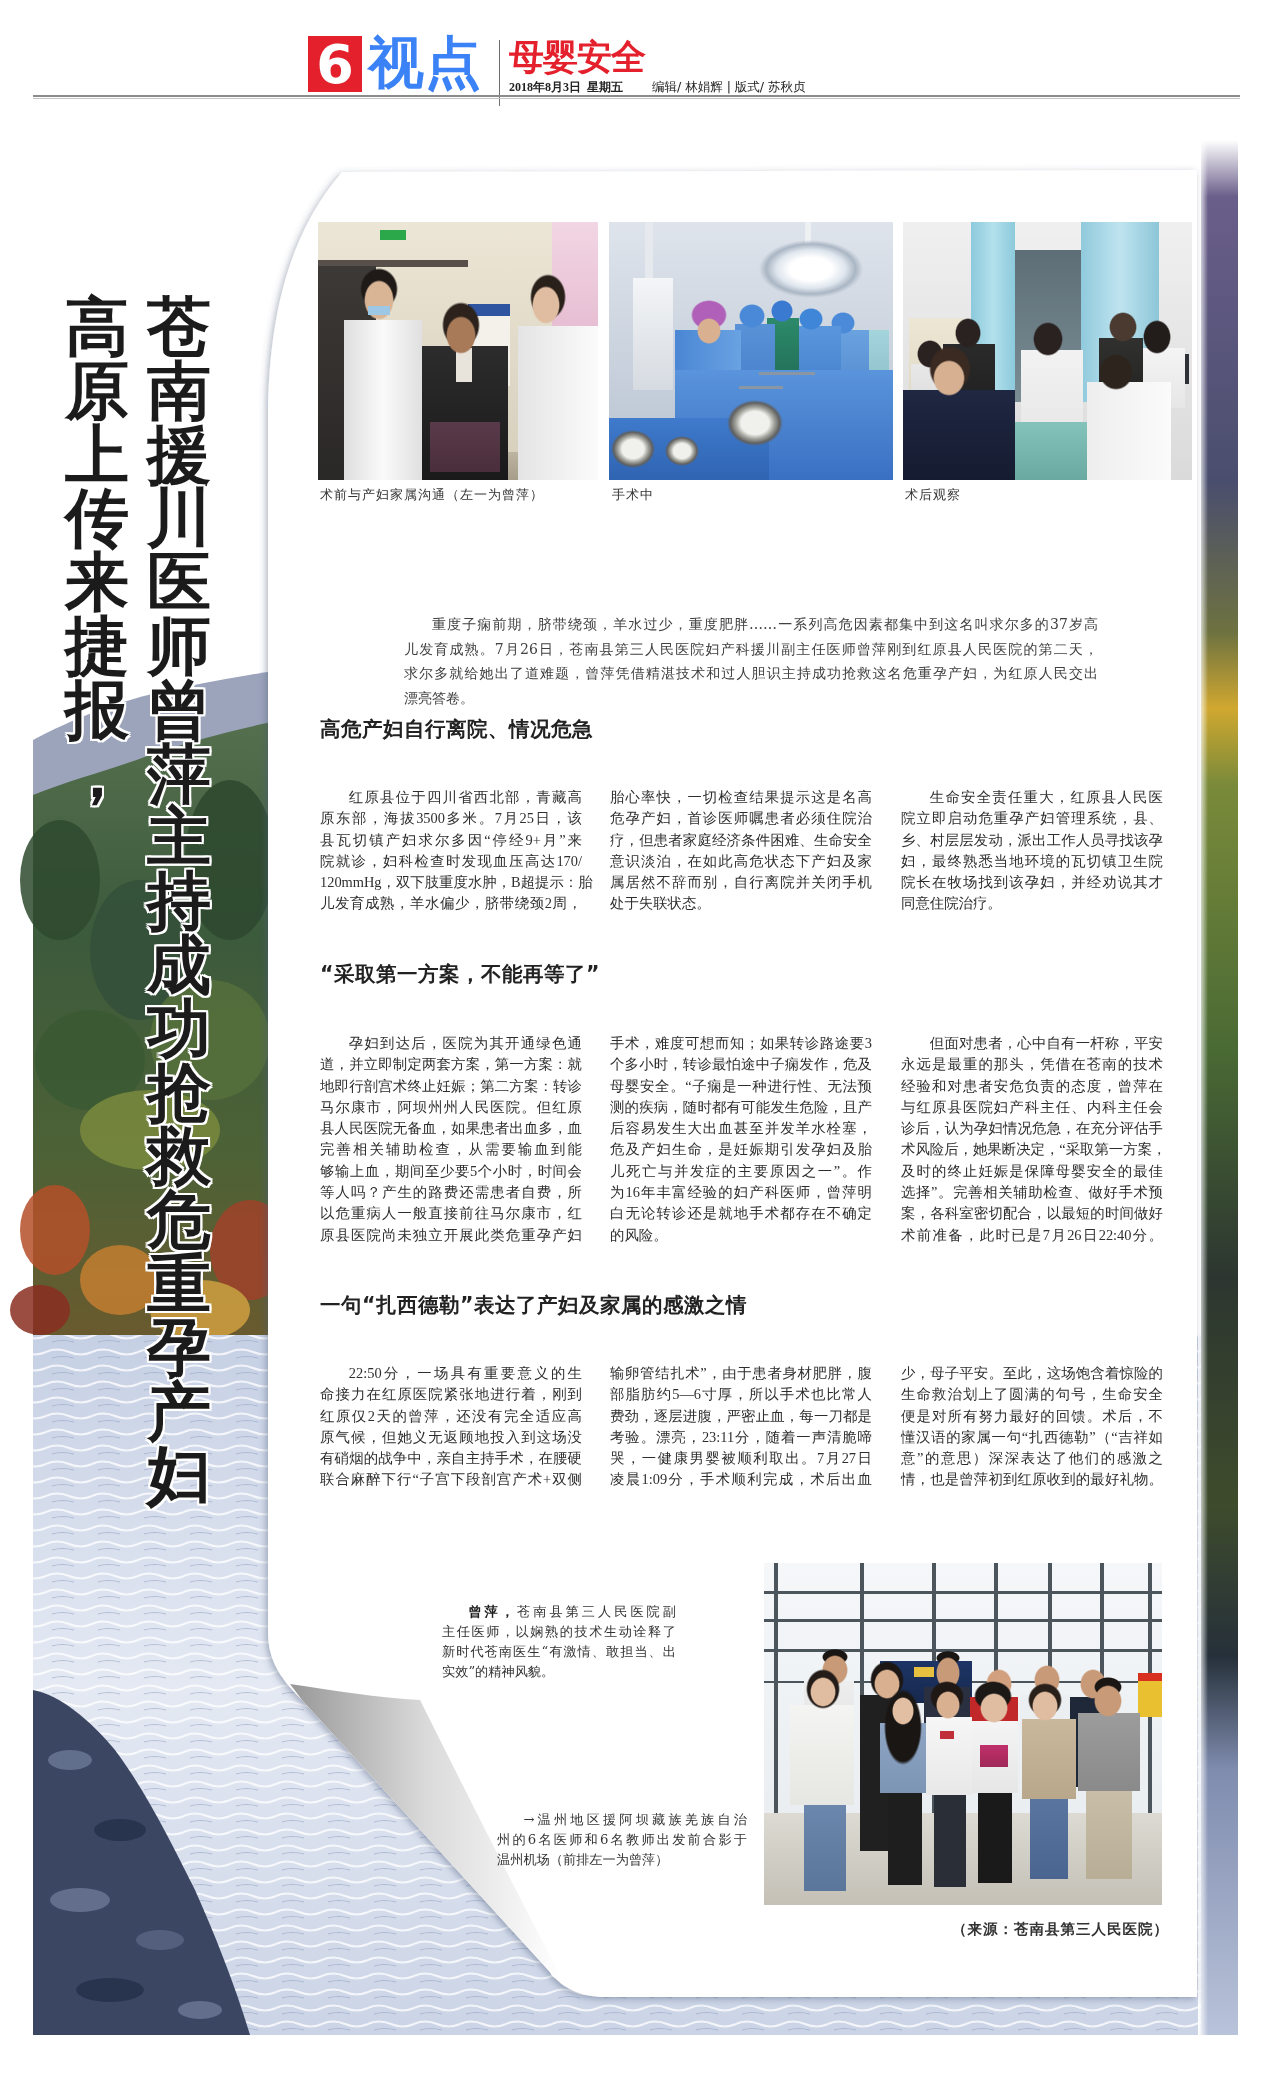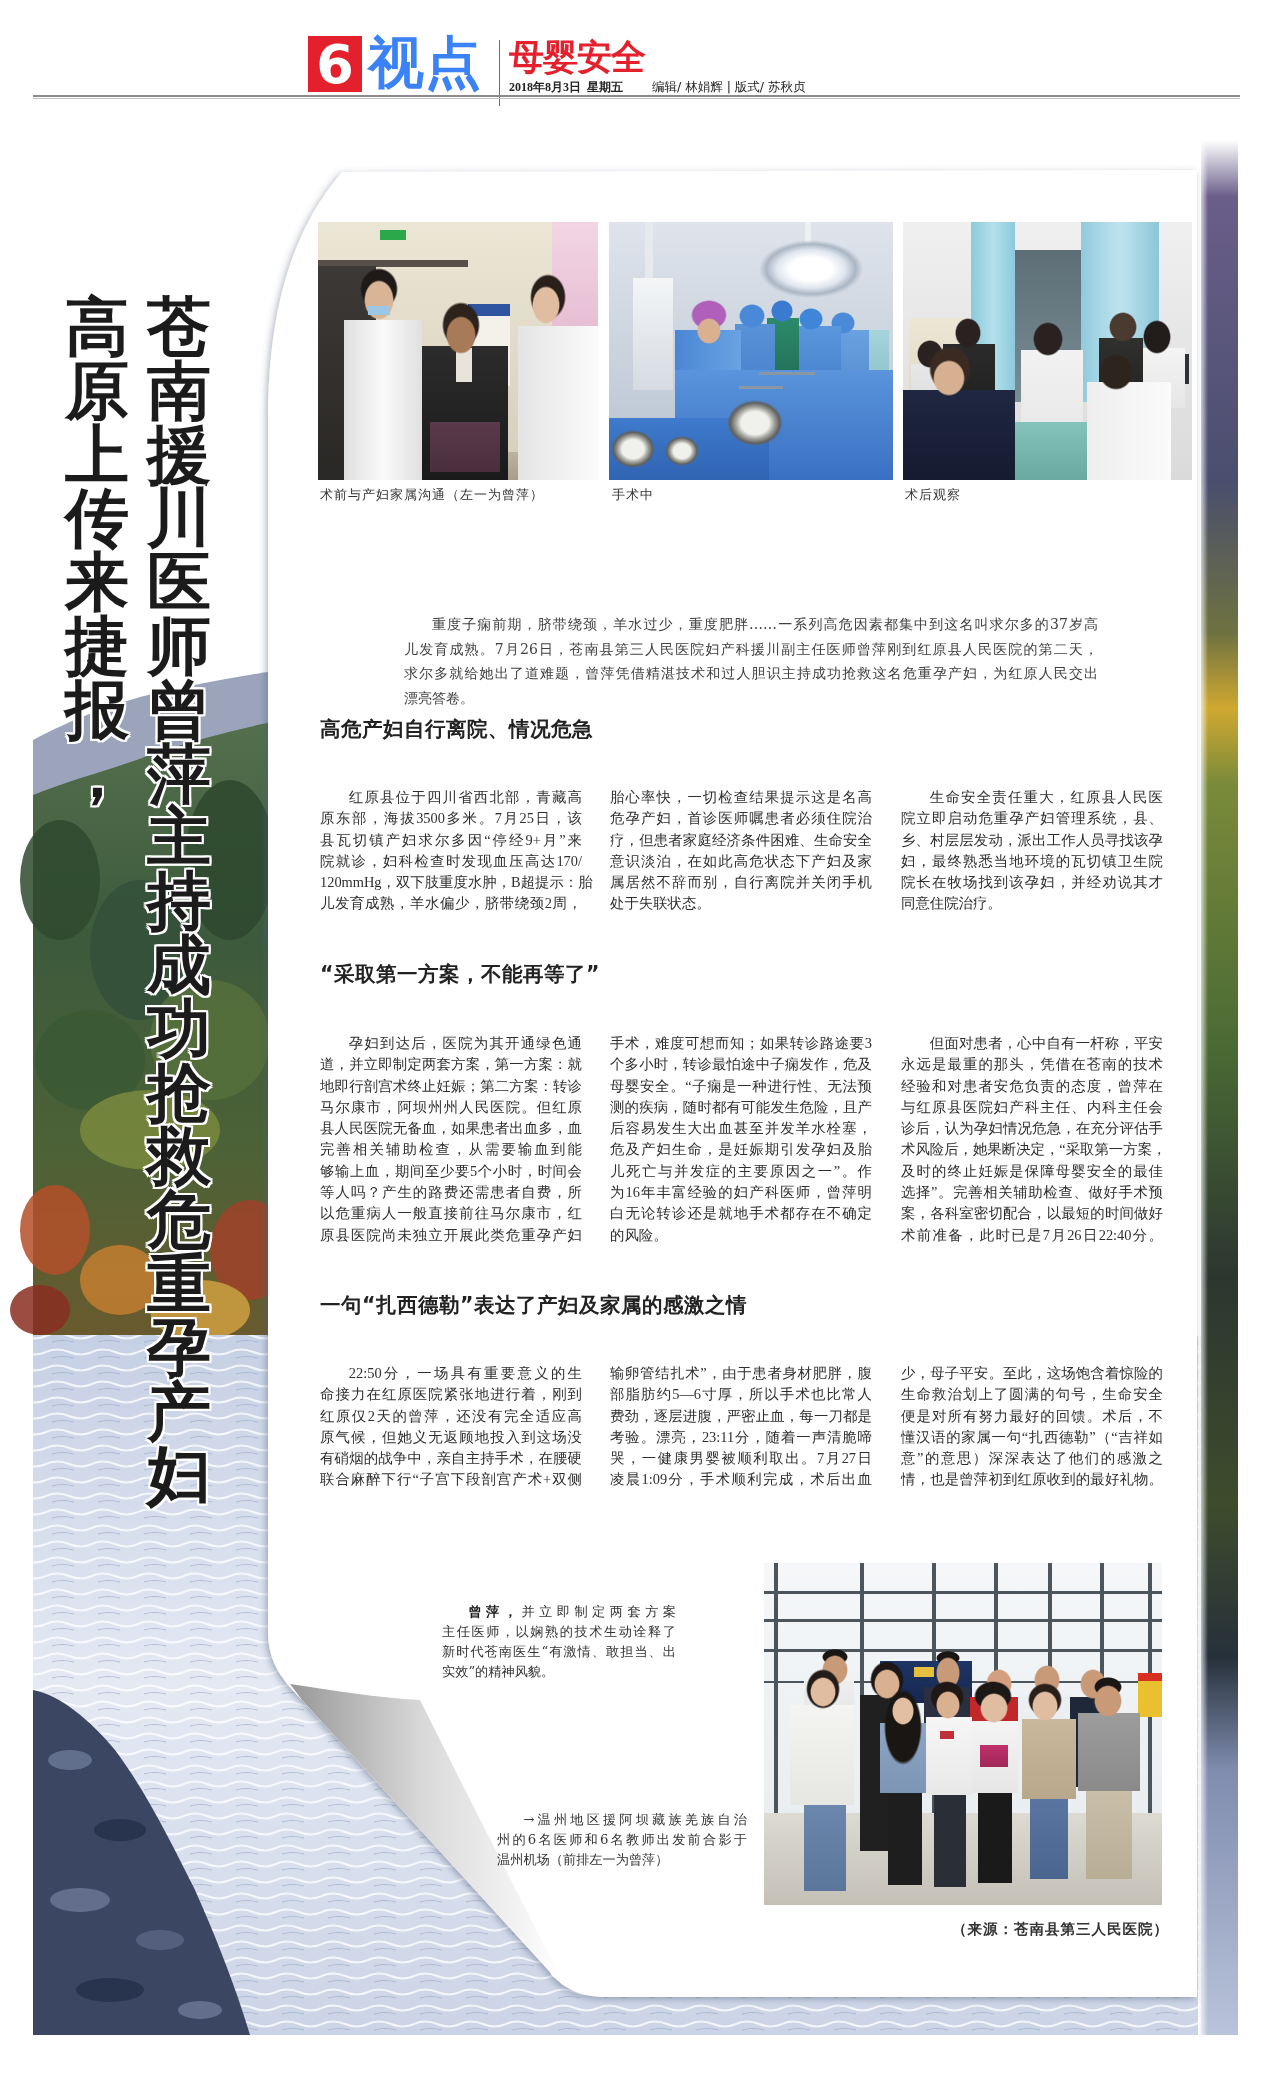--- a/index.html
+++ b/index.html
@@ -442,21 +442,21 @@
   <div class="col" style="left:901px;top:1363px;">
     <div class="ln">少，母子平安。至此，这场饱含着惊险的</div>
     <div class="ln">生命救治划上了圆满的句号，生命安全</div>
     <div class="ln">便是对所有努力最好的回馈。术后，不</div>
     <div class="ln">懂汉语的家属一句“扎西德勒”（“吉祥如</div>
     <div class="ln">意”的意思）深深表达了他们的感激之</div>
     <div class="ln">情，也是曾萍初到红原收到的最好礼物。</div>
   </div>
 
   <div class="profile">
-    <div class="ln ind"><b>曾萍，</b><span>并立即制定两套方案</span></div>
+    <div class="ln ind"><b>曾萍，</b><span>苍南县第三人民医院副</span></div>
     <div class="ln">主任医师，以娴熟的技术生动诠释了</div>
     <div class="ln">新时代苍南医生“有激情、敢担当、出</div>
     <div class="ln end">实效”的精神风貌。</div>
   </div>
 
   <div class="photo photo-group"></div>
   <div class="group-caption">
     <div class="ln ind">→温州地区援阿坝藏族羌族自治</div>
     <div class="ln">州的6名医师和6名教师出发前合影于</div>
     <div class="ln end">温州机场（前排左一为曾萍）</div>

